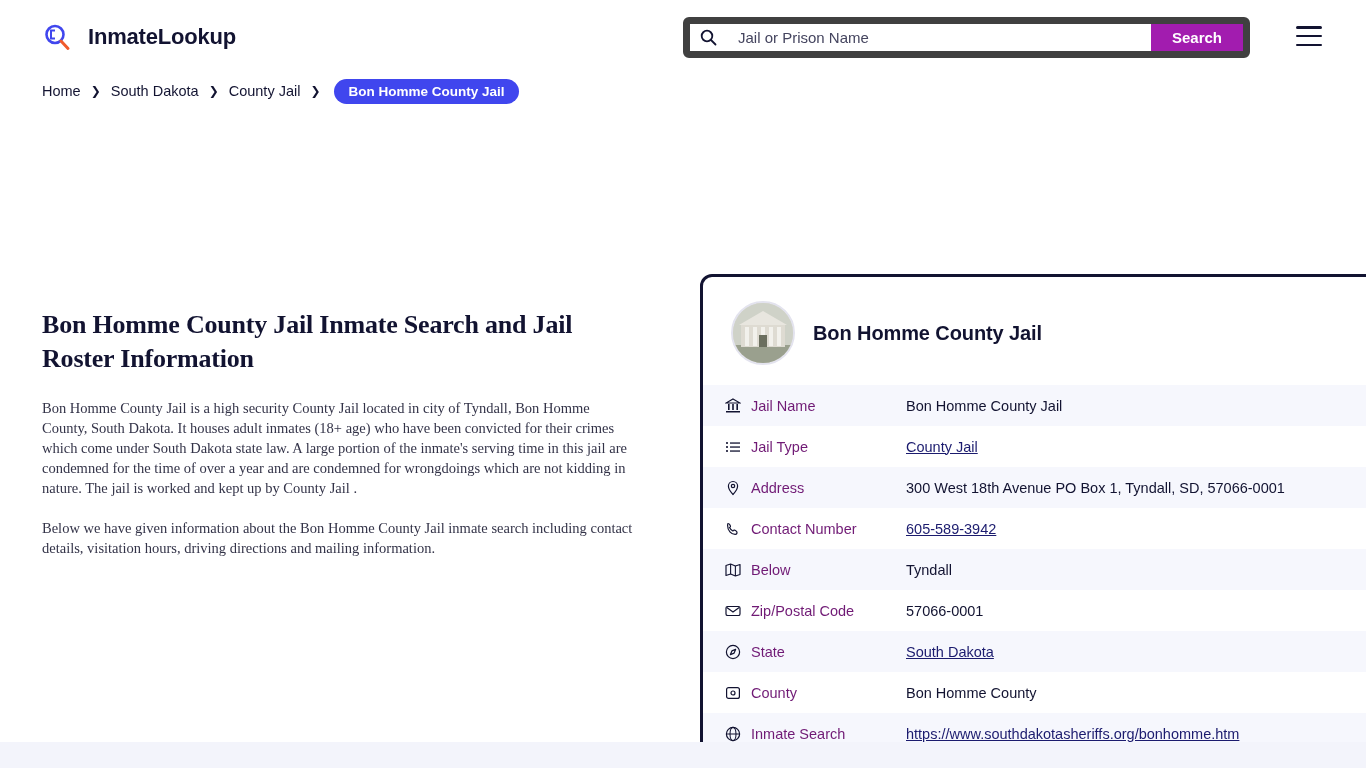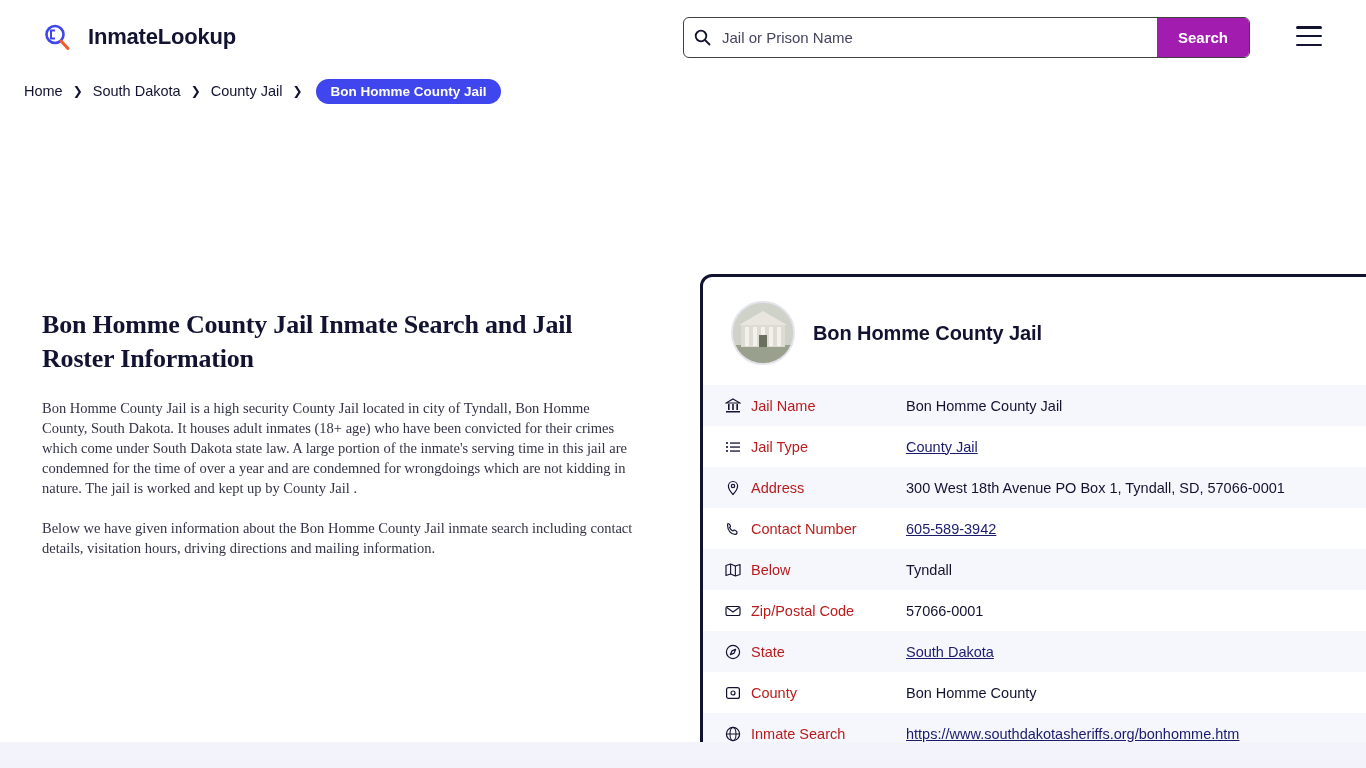--- a/index.html
+++ b/index.html
@@ -35,26 +35,27 @@
     color: #121331;
     letter-spacing: -0.2px;
   }
 
   .search-wrap {
     position: absolute;
     left: 683px;
     top: 17px;
     width: 567px;
     height: 41px;
-    border: 1px solid #404040;
+    border: 7px solid #404040;
     border-radius: 6px;
     display: flex;
     align-items: center;
     background: #fff;
     overflow: hidden;
+    gap: 10px;
   }
   .search-icon-box {
     width: 36px;
     display: flex;
     align-items: center;
     justify-content: center;
     flex: 0 0 36px;
   }
   .search-input {
     border: none;
@@ -93,21 +94,21 @@
     display: block;
     height: 2.5px;
     background: #121331;
     border-radius: 2px;
   }
 
   
   .breadcrumb {
     display: flex;
     align-items: center;
-    padding: 0 0 0 24px;
+    padding: 0 0 0 42px;
     height: 34px;
     font-size: 14.5px;
     color: #121331;
     gap: 6px;
   }
   .crumb { color: #121331; text-decoration: none; cursor: pointer; }
   .crumb-sep {
     display: inline-block;
     color: #121331;
     font-size: 12px;
@@ -198,21 +199,21 @@
   .row.alt { background: #f6f7fd; }
   .row .r-icon {
     width: 26px;
     flex: 0 0 26px;
     display: flex;
     align-items: center;
     color: #121331;
   }
   .row .r-label {
     flex: 0 0 155px;
-    color: #b91c1c;
+    color: #701a75;
   }
   .row .r-value {
     flex: 1 1 auto;
     color: #121331;
     padding-right: 14px;
     word-break: break-word;
   }
   .link {
     color: #1b1b6e;
     text-decoration: underline;

